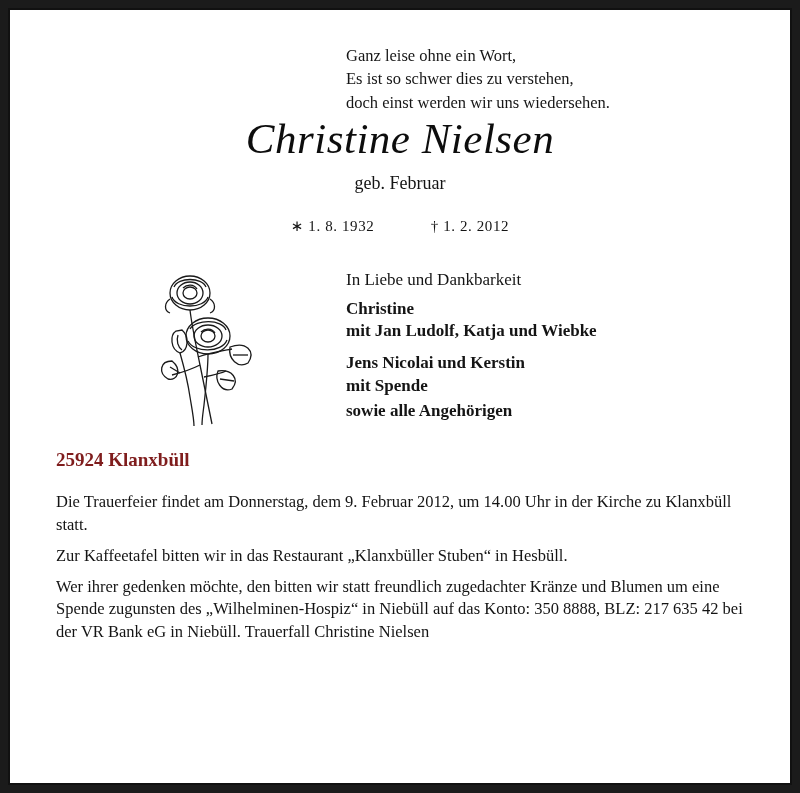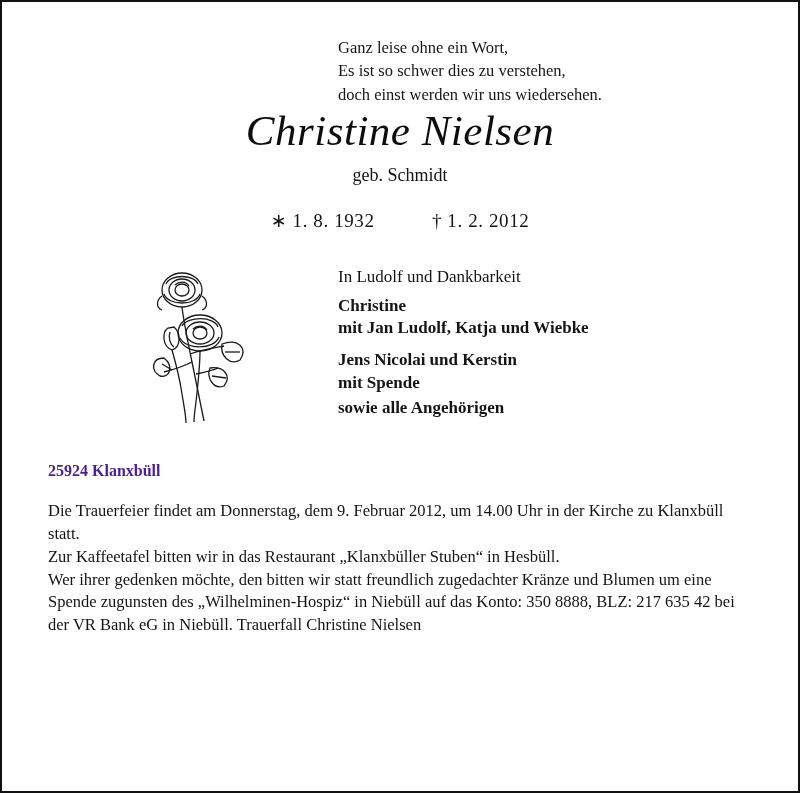--- a/index.html
+++ b/index.html
@@ -12,20 +12,21 @@
     height: 793px;
     font-family: "Liberation Serif", serif;
     color: #000000;
   }
   .page {
     position: relative;
     width: 800px;
     height: 793px;
     box-sizing: border-box;
     background: #1b1b1b;
+    padding: 8px;
   }
   .inner {
     position: relative;
     width: 100%;
     height: 100%;
     box-sizing: border-box;
     background: #ffffff;
     border: 2px solid #111111;
     overflow: hidden;
   }
@@ -56,21 +57,21 @@
     font-family: "Liberation Serif", serif;
   }
   .maiden {
     text-align: center;
     font-size: 18px;
     margin-top: 10px;
     color: #141414;
   }
   .dates {
     text-align: center;
-    font-size: 19px;
+    font-size: 15px;
     margin-top: 23px;
     letter-spacing: 0.6px;
     color: #141414;
   }
   .dates .birth { margin-right: 52px; }
 
   
   .mid {
     position: relative;
     margin-top: 34px;
@@ -89,50 +90,50 @@
     line-height: 1.33;
     color: #141414;
   }
   .family .lead { font-weight: normal; margin-bottom: 6px; }
   .family .bold { font-weight: bold; }
   .family .gap { margin-top: 9px; }
   .family .gap2 { margin-top: 3px; }
 
   
   .place {
-    margin-top: 36px;
-    font-size: 16px;
+    margin-top: 20px;
+    font-size: 19px;
     font-weight: bold;
-    color: #4c1d95;
+    color: #7f1d1d;
   }
 
   
   .para {
     font-size: 16.5px;
     line-height: 1.38;
-    margin-top: 0;
+    margin-top: 8px;
     color: #141414;
   }
   .para.first { margin-top: 20px; }
 </style>
 </head>
 <body>
 
 <div class="page">
   <div class="inner">
     <div class="content">
 
       <div class="poem">
         <div>Ganz leise ohne ein Wort,</div>
         <div>Es ist so schwer dies zu verstehen,</div>
         <div>doch einst werden wir uns wiedersehen.</div>
       </div>
 
       <div class="name">Christine Nielsen</div>
-      <div class="maiden">geb. Schmidt</div>
+      <div class="maiden">geb. Februar</div>
 
       <div class="dates">
         <span class="birth">∗ 1. 8. 1932</span>
         <span class="death">† 1. 2. 2012</span>
       </div>
 
       <div class="mid">
         <div class="rose">
           <svg viewBox="0 0 110 160" width="110" height="160" aria-hidden="true">
             <g fill="none" stroke="#1a1a1a" stroke-width="1.3">
@@ -168,21 +169,21 @@
               <path d="M52 85 C52 100, 50 118, 48 136 C47 144, 46 150, 46 156"></path>
               <path d="M24 84 C28 98, 32 114, 34 128 C36 140, 38 150, 38 157"></path>
               <path d="M44 96 C36 100, 24 104, 16 106"></path>
               <path d="M48 108 C58 106, 66 104, 70 102"></path>
               <path d="M42 88 C54 84, 66 82, 76 80"></path>
             </g>
           </svg>
         </div>
 
         <div class="family">
-          <div class="lead">In Ludolf und Dankbarkeit</div>
+          <div class="lead">In Liebe und Dankbarkeit</div>
           <div class="bold">Christine</div>
           <div class="bold">mit Jan Ludolf, Katja und Wiebke</div>
           <div class="bold gap">Jens Nicolai und Kerstin</div>
           <div class="bold">mit Spende</div>
           <div class="bold gap2">sowie alle Angehörigen</div>
         </div>
       </div>
 
       <div class="place">25924 Klanxbüll</div>
 

